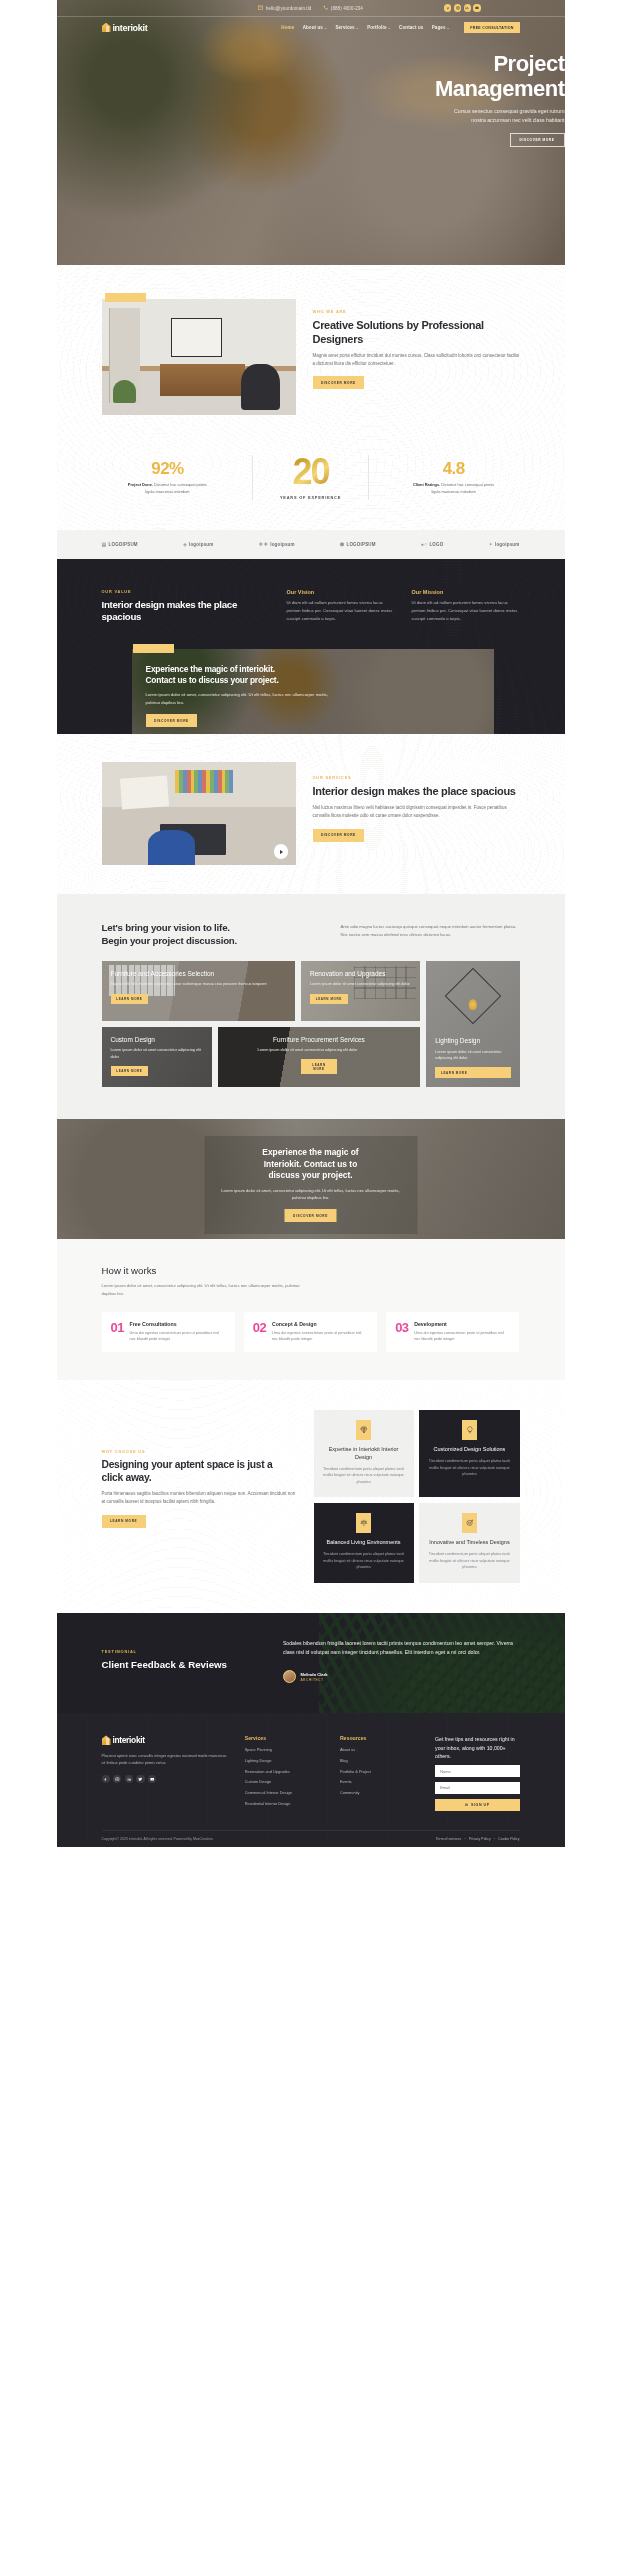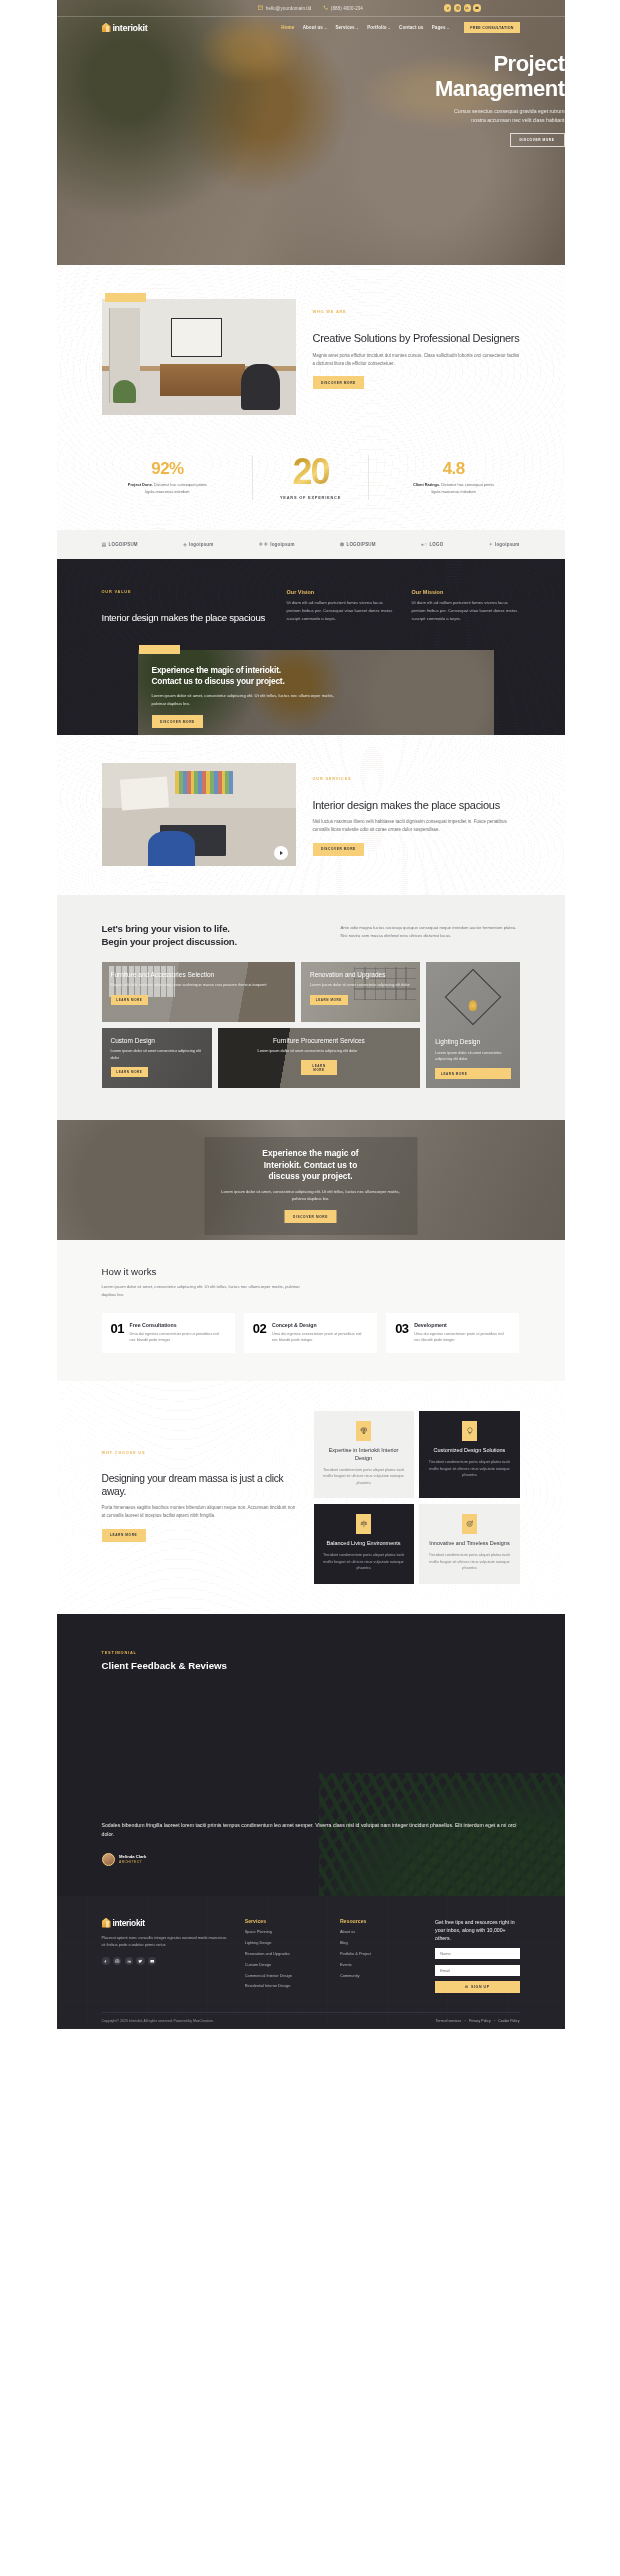--- a/index.html
+++ b/index.html
@@ -109,21 +109,21 @@
     position:relative; overflow:hidden;
   }
   .who-img .frame{ position:absolute; left:36%; top:16%; width:26%; height:34%; background:#f3f1ec; border:1.9px solid #2f2f34;}
   .who-img .cab{ position:absolute; left:30%; top:56%; width:44%; height:28%; background:linear-gradient(180deg,#9a6f42,#7d5530);}
   .who-img .chair{ position:absolute; right:8%; bottom:4%; width:20%; height:40%; background:#2e2e33; border-radius:40% 40% 3.9px 3.9px;}
   .who-img .shelf{ position:absolute; left:4%; top:8%; width:16%; height:82%; background:#d5d1c8; border-left:1.3px solid #b7b2a7;}
   .who-img .plant{ position:absolute; left:6%; bottom:10%; width:12%; height:20%; background:#5c7a43; border-radius:50% 50% 10% 10%;}
   .accent-bar{ position:absolute; top:-5.8px; left:3.9px; width:41px; height:9px; background:#f7cf79; z-index:2;}
   .who-body{ padding-top:10.3px; flex:1;}
   .eyebrow{ color:#e8b85a; font-size:3.9px; font-weight:bold; letter-spacing:0.8px; text-transform:uppercase;}
-  .h2{ font-size:11px; font-weight:normal; line-height:1.22; color:#2d2d34; margin-top:18px; letter-spacing:-0.3px;}
+  .h2{ font-size:11px; font-weight:bold; line-height:1.22; color:#2d2d34; margin-top:5px; letter-spacing:-0.3px;}
   .p{ font-size:4.5px; line-height:1.8; color:#6e6e76; margin-top:5.8px;}
   .btn-yellow{
     display:inline-block; margin-top:8.4px; background:#f7cf79; color:#34343b;
     font-size:3.2px; font-weight:bold; letter-spacing:0.6px; padding:4.5px 8.4px;
   }
 
   
   .stats{ position:relative; display:flex; align-items:center; padding:10.3px 58px 30px;gap:32px;}
   .stat{ flex:1; text-align:center; padding:0 10.3px;}
   .stat .num{ font-size:17px; font-weight:bold; color:#edb748; letter-spacing:-0.6px;}
@@ -151,21 +151,21 @@
   }
   .value{ position:relative; display:flex; gap:17px; padding:30px 45px 26px;}
   .value-left{ width:168px; flex:0 0 168px;}
   .value-left .eyebrow{ color:#e6b652;}
   .value-left .h2{ color:#fff; font-size:9.7px;}
   .vcol{ flex:1;}
   .vcol h4{ color:#e8bd62; font-size:5.5px; font-weight:bold;}
   .vcol p{ font-size:4.2px; line-height:1.85; color:#b6b6bd; margin-top:4.5px;}
 
   
-  .cta-band{ position:relative; height:85px; margin:0 0 0 10px; }
+  .cta-band{ position:relative; height:85px; margin:0 0 0 4px; }
   .cta-band .bg{
     position:absolute; left:71px; right:71px; top:0; bottom:0; overflow:hidden;
     background:
       linear-gradient(rgba(30,26,22,.52),rgba(30,26,22,.52)),
       radial-gradient(circle at 12% 25%, #4e6b38 0 9%, transparent 26%),
       radial-gradient(circle at 44% 40%, #c9983f 0 8%, transparent 24%),
       radial-gradient(circle at 82% 55%, #cdbfae 0 18%, transparent 44%),
       linear-gradient(110deg,#a2988b,#c0b4a5 45%,#8e8376);
   }
   .cta-band .accent-bar{ top:-4.5px; left:72px;}
@@ -243,21 +243,21 @@
   }
   .cta2 h3{ color:#fff; font-size:8.4px; line-height:1.32; font-weight:bold;}
   .cta2 p{ color:#e9e6e2; font-size:4.1px; line-height:1.75; margin-top:5.8px;}
 
   
   .how{ background:#f8f8f7; padding:26px 45px 28.5px;}
   .how h2{ font-size:9.7px; font-weight:normal; color:#2d2d34;}
   .how .lead{ font-size:4.2px; line-height:1.85; color:#79797f; margin-top:6.5px; max-width:213px;}
   .steps{ display:grid; grid-template-columns:repeat(3,1fr); gap:9px; margin-top:14.2px;}
   .step{ background:#fff; padding:9px 9px; display:flex; gap:5.8px;}
-  .step .n{ font-size:13px; font-weight:bold; color:#000000; line-height:1; letter-spacing:-0.6px;}
+  .step .n{ font-size:13px; font-weight:bold; color:#ec4899; line-height:1; letter-spacing:-0.6px;}
   .step h5{ font-size:5.2px; font-weight:bold; color:#30303a;}
   .step p{ font-size:3.8px; line-height:1.7; color:#84848b; margin-top:2.6px;}
 
   
   .why{ position:relative; display:flex; gap:18px; padding:30px 45px 30px; background:#fff; overflow:hidden;}
   .why:before{
     content:""; position:absolute; inset:0; opacity:.5;
     background: repeating-radial-gradient(ellipse at 24% 48%, transparent 0 6.5px, #f4f2ef 6.5px 7.1px);
   }
   .why-left{ position:relative; width:194px; flex:0 0 194px; padding-top:39px;}
@@ -269,21 +269,21 @@
   .icon-badge{
     width:14.2px;height:19.4px;background:#f7cf79;margin:0 auto 6.5px;
     display:flex;align-items:center;justify-content:center;
   }
   .icon-badge svg{ width:7.8px;height:7.8px;}
   .fcard h5{ font-size:5.5px; line-height:1.35; font-weight:normal;}
   .fcard p{ font-size:3.8px; line-height:1.75; margin-top:4.5px; color:#84848b;}
   .fcard.darkc p{ color:#a9a9b1;}
 
   
-  .testi{ background:#1f1f25; position:relative; overflow:hidden; padding:26px 45px 30px; display:flex; gap:19.4px;flex-direction:column;}
+  .testi{ background:#1f1f25; position:relative; overflow:hidden; padding:26px 45px 30px; display:flex; gap:19.4px;}
   .testi:before{
     content:""; position:absolute; right:-26px; bottom:-45px; width:272px; height:168px; opacity:.55;
     background:
       repeating-linear-gradient(62deg, #20421f 0 4.5px, transparent 4.5px 11px),
       repeating-linear-gradient(-48deg, #1d3a1c 0 3.9px, transparent 3.9px 11.6px),
       radial-gradient(ellipse at 70% 70%, #23471f 0 40%, transparent 72%);
   }
   .testi-left{ position:relative; width:162px; flex:0 0 162px; padding-top:10.3px;}
   .testi-left .eyebrow{ color:#e6b652;}
   .testi-left h2{ color:#fff; font-size:9.7px; font-weight:bold; line-height:1.3; margin-top:5.2px;}
@@ -624,21 +624,21 @@
           <h5>Development</h5>
           <p>Urna dui egestas consectetuer proin ut penatibus nisl nec blandit pede integer</p>
         </div>
       </div>
     </div>
   </section>
 
   <section class="why">
     <div class="why-left">
       <div class="eyebrow">WHY CHOOSE US</div>
-      <h2 class="h2">Designing your dream massa is just a click away.</h2>
+      <h2 class="h2">Designing your aptent space is just a click away.</h2>
       <p class="p">Porta himenaeos sagittis faucibus montes bibendum aliquam neque non. Accumsan tincidunt non at convallis laoreet id inceptos facilisi aptent nibh fringilla.</p>
       <a class="btn-yellow">LEARN MORE</a>
     </div>
     <div class="why-grid">
       <div class="fcard light">
         <span class="icon-badge">
           <svg viewBox="0 0 24 24" fill="none" stroke="#2f2f34" stroke-width="1.4">
               <path d="M6 3h12l4 6-10 12L2 9z"></path>
               <path d="M2 9h20M9 3l3 18M15 3l-3 18"></path>
             </svg>

